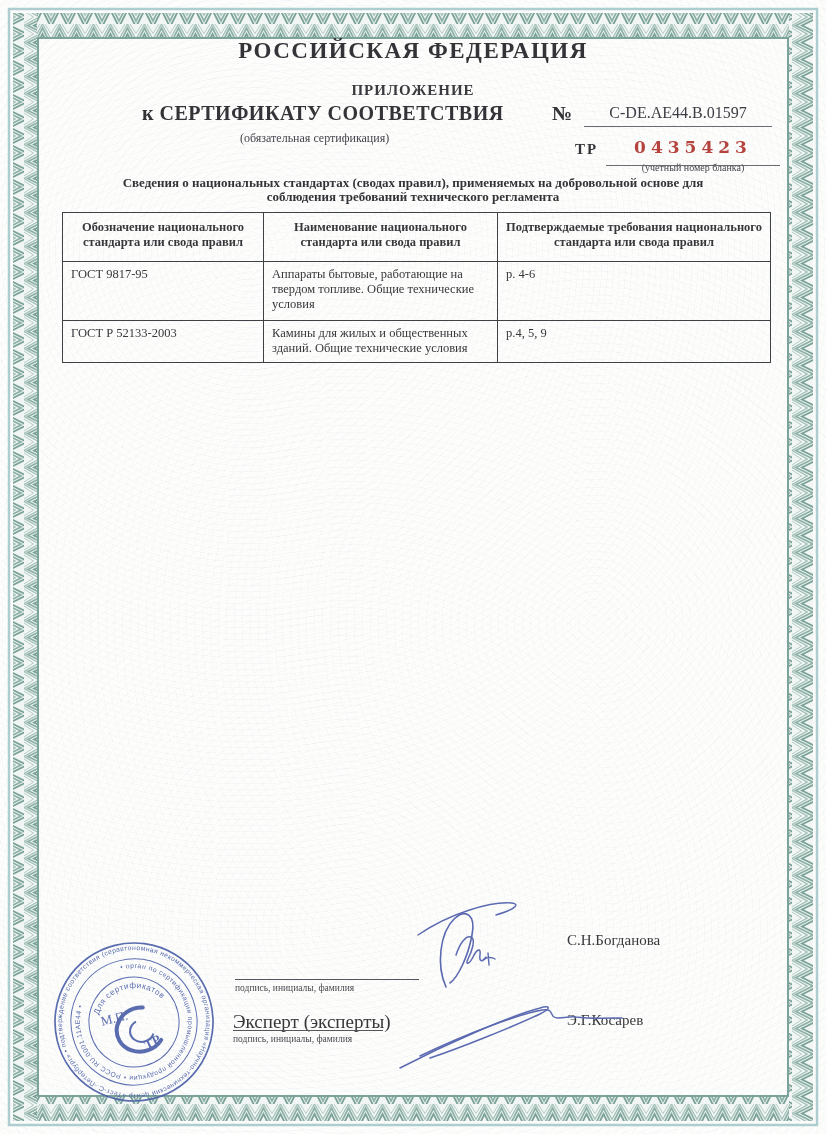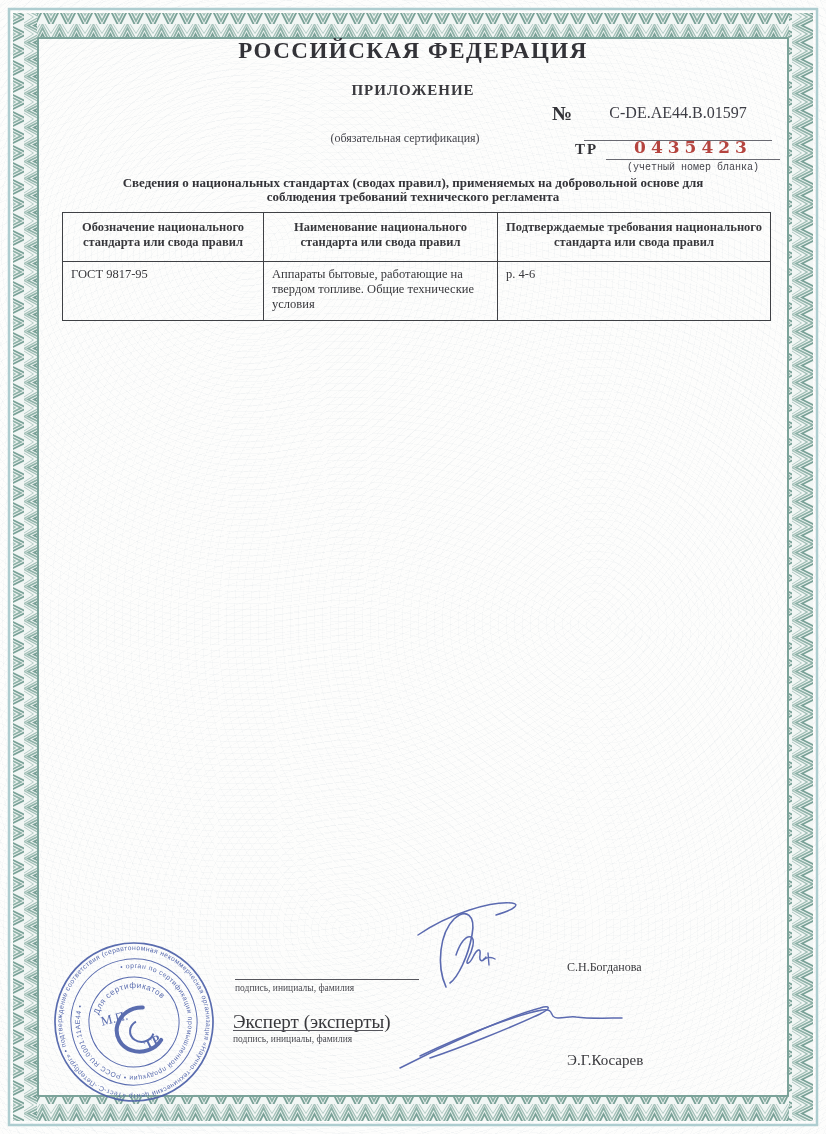--- a/index.html
+++ b/index.html
@@ -19,47 +19,47 @@
   .frame{position:absolute;left:0;top:0;}
   .abs{position:absolute;}
 
   .country-title{left:37px;top:38px;width:752px;text-align:center;
     font-size:23px;font-weight:bold;letter-spacing:1.5px;color:#333338;}
   .doc-type{left:37px;top:82px;width:752px;text-align:center;
     font-size:15px;font-weight:bold;letter-spacing:1px;color:#3a3a3f;}
   .cert-title{left:142px;top:102px;font-size:20px;font-weight:bold;letter-spacing:.5px;color:#333338;white-space:nowrap;}
   .no-sign{left:552px;top:102px;font-size:20px;font-weight:bold;color:#333338;}
   .cert-number{left:584px;top:104px;width:188px;text-align:center;font-size:16px;color:#3c3c44;
-    border-bottom:1px solid #6a6a72;padding-bottom:18px;}
-  .cert-subtitle{left:240px;top:131px;width:330px;text-align:center;font-size:12px;color:#45454c;}
+    border-bottom:1px solid #6a6a72;padding-bottom:4px;}
+  .cert-subtitle{left:240px;top:131px;width:330px;text-align:left;font-size:12px;color:#45454c;}
   .tr-label{left:575px;top:141px;font-size:15px;font-weight:bold;letter-spacing:2px;color:#333338;}
   .blank-number{left:606px;top:137px;width:174px;text-align:center;
     font-size:17px;font-weight:bold;letter-spacing:5px;color:#b5443f;
-    border-bottom:1px solid #6a6a72;padding-bottom:2px;font-family:"DejaVu Serif",serif;}
-  .blank-caption{left:606px;top:162px;width:174px;text-align:center;font-size:10px;color:#45454c;font-family:Liberation Mono, monospace;}
+    border-bottom:1px solid #6a6a72;padding-bottom:8px;font-family:"DejaVu Serif",serif;}
+  .blank-caption{left:606px;top:162px;width:174px;text-align:center;font-size:10px;color:#45454c;}
 
   .intro{left:93px;top:176px;width:640px;text-align:center;
     font-size:13px;font-weight:bold;line-height:14px;color:#333338;}
 
   .std-table{left:62px;top:212px;width:708px;border-collapse:collapse;table-layout:fixed;}
   .std-table th,.std-table td{border:1.6px solid #3f4145;vertical-align:top;
     font-size:12.5px;line-height:15px;padding:5px 8px;}
   .std-table th{font-weight:bold;text-align:center;vertical-align:top;padding-top:7px;}
   .col-1{width:201px;} .col-2{width:234px;} .col-3{width:273px;}
   .row-h{height:49px;} .row-1{height:59px;} .row-2{height:42px;}
 
   .sig-label{left:235px;top:931px;width:186px;font-size:13.5px;line-height:15.5px;color:#38383c;}
   .sig-label .just{display:block;width:180px;text-align:justify;text-align-last:justify;}
   .sig-underline-1{left:235px;top:979px;width:184px;height:0;border-bottom:1px solid #55555c;}
   .sig-caption-1{left:235px;top:983px;font-size:9.5px;color:#4a4a50;}
-  .head-name{left:567px;top:960px;font-size:12px;color:#38383c;}
+  .head-name{left:567px;top:932px;font-size:15px;color:#38383c;}
   .expert-label{left:233px;top:1011px;font-size:19px;color:#38383c;}
   .sig-underline-2{left:233px;top:1030px;width:150px;height:0;border-bottom:1px solid #55555c;}
   .sig-caption-2{left:233px;top:1034px;font-size:9.5px;color:#4a4a50;}
-  .expert-name{left:567px;top:1052px;font-size:15px;color:#38383c;}
+  .expert-name{left:567px;top:1012px;font-size:15px;color:#38383c;}
 
   .stamp{left:50px;top:938px;transform:rotate(-14deg);opacity:.92;}
   .sig-stroke{stroke:#5b6ab0;fill:none;stroke-linecap:round;}
 </style>
 </head>
 <body>
 
 <div class="page">
 
   <svg class="frame" width="826" height="1134" viewBox="0 0 826 1134">
@@ -82,20 +82,21 @@
     <rect x="9" y="9" width="808" height="1116" fill="none" stroke="#aecdd0" stroke-width="2.5"></rect>
     <rect x="13" y="13" width="800" height="24" fill="url(#chevH)"></rect>
     <rect x="13" y="1097" width="800" height="24" fill="url(#chevH)"></rect>
     <rect x="13" y="13" width="24" height="1108" fill="url(#chevV)"></rect>
     <rect x="789" y="13" width="24" height="1108" fill="url(#chevV)"></rect>
     <rect x="38" y="38" width="750" height="1058" fill="none" stroke="#6e9a90" stroke-width="1.8"></rect>
   </svg>
 
   <div class="abs country-title">РОССИЙСКАЯ ФЕДЕРАЦИЯ</div>
   <div class="abs doc-type">ПРИЛОЖЕНИЕ</div>
+  <div class="abs cert-title">к СЕРТИФИКАТУ СООТВЕТСТВИЯ</div>
   <div class="abs no-sign">№</div>
   <div class="abs cert-number">C-DE.AE44.B.01597</div>
   <div class="abs cert-subtitle">(обязательная сертификация)</div>
   <div class="abs tr-label">ТР</div>
   <div class="abs blank-number">0435423</div>
   <div class="abs blank-caption">(учетный номер бланка)</div>
 
   <div class="abs intro">Сведения о национальных стандартах (сводах правил), применяемых на добровольной основе для соблюдения требований технического регламента</div>
 
   <table class="abs std-table">
@@ -107,20 +108,25 @@
     <tbody>
         <tr class="row-h">
       <th>Обозначение национального стандарта или свода правил</th>
       <th>Наименование национального стандарта или свода правил</th>
       <th>Подтверждаемые требования национального стандарта или свода правил</th>
     </tr>
     <tr class="row-1">
       <td>ГОСТ 9817-95</td>
       <td>Аппараты бытовые, работающие на твердом топливе. Общие технические условия</td>
       <td>р. 4-6</td>
+    </tr>
+    <tr class="row-2">
+      <td>ГОСТ Р 52133-2003</td>
+      <td>Камины для жилых и общественных зданий. Общие технические условия</td>
+      <td>р.4, 5, 9</td>
     </tr>
   </tbody>
     </table>
 
   <div class="abs sig-underline-1"></div>
   <div class="abs sig-caption-1">подпись, инициалы, фамилия</div>
   <div class="abs head-name">С.Н.Богданова</div>
 
   <div class="abs expert-label">Эксперт (эксперты)</div>
   <div class="abs sig-underline-2"></div>

